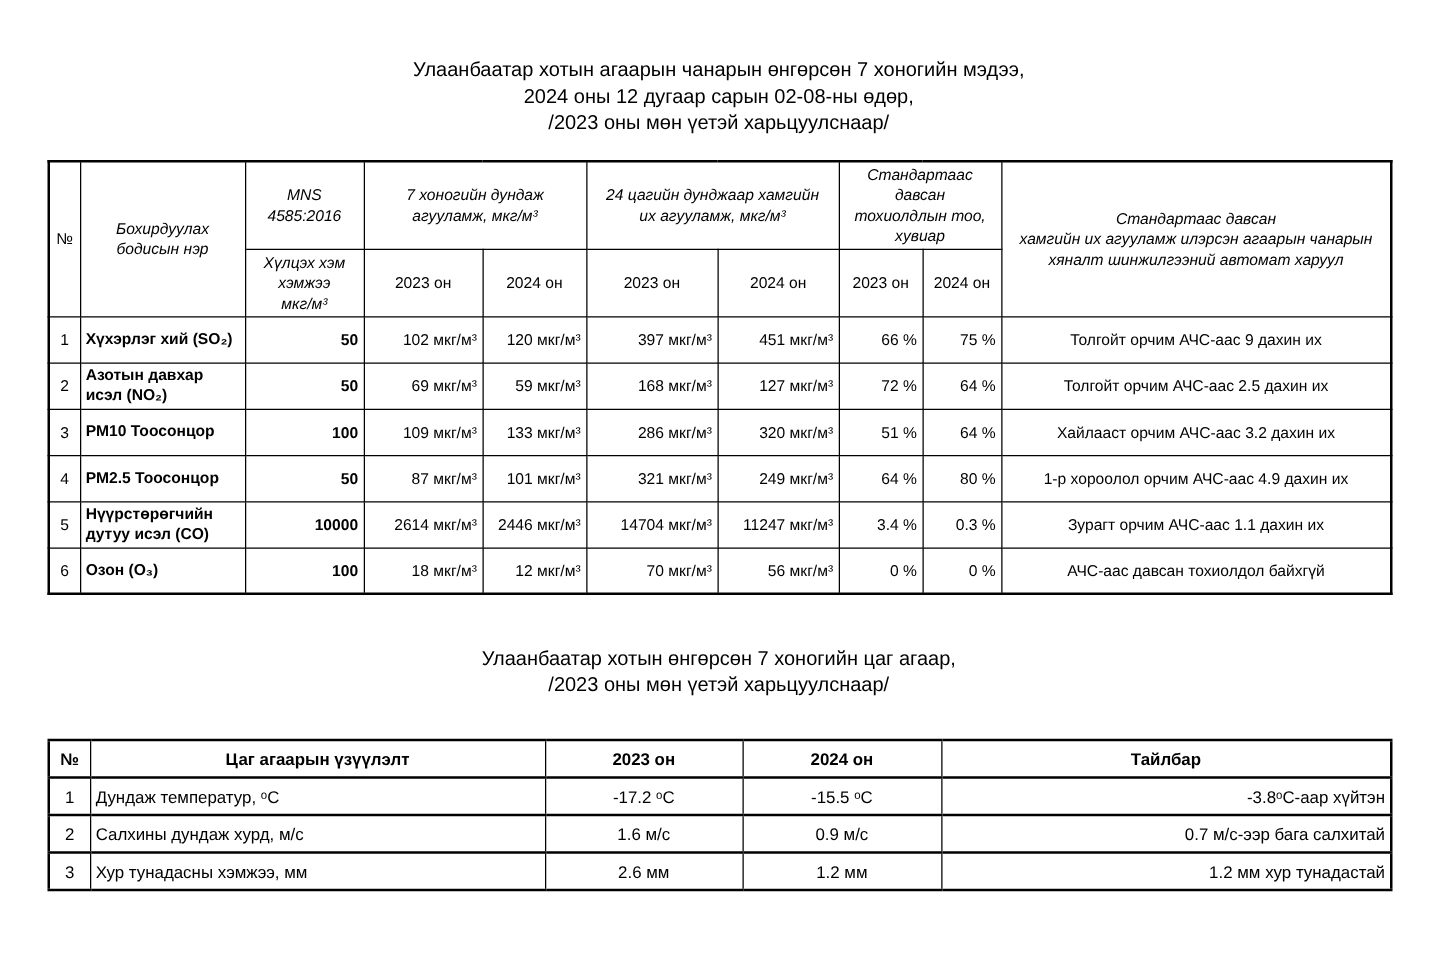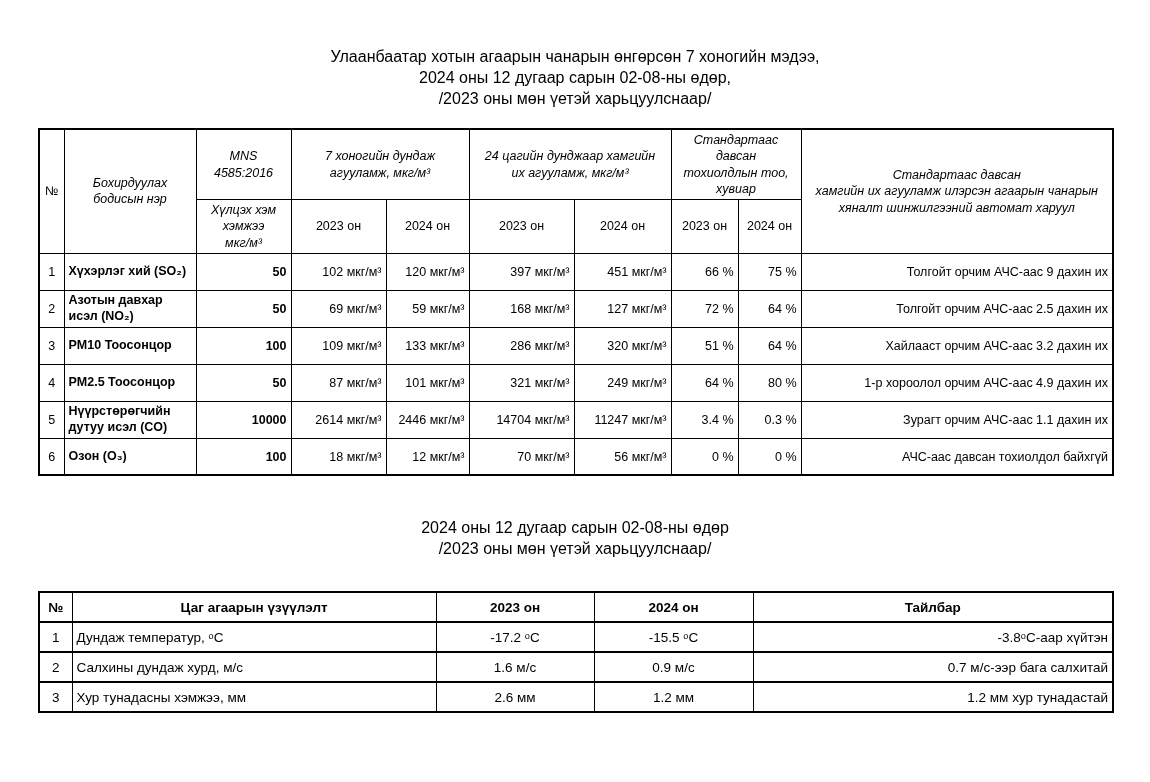--- a/index.html
+++ b/index.html
@@ -16,21 +16,21 @@
     padding:2px 4px;overflow:hidden;}
   #air-table th{font-weight:normal;text-align:center;line-height:1.3;}
   #air-table .hrow1{height:66px;}
   #air-table .hrow2{height:42px;}
   #air-table tbody tr{height:37px;}
   .pre{white-space:pre-line;font-style:italic;}
   .cell-no{text-align:center;padding:2px 2px;}
   .cell-name{font-weight:bold;text-align:left;padding-left:6px;line-height:1.25;}
   .cell-std{font-weight:bold;text-align:right;}
   .cell-num{text-align:right;padding-right:9px;}
-  .cell-station{text-align:right;padding-left:10px;}
+  .cell-station{text-align:center;padding-left:10px;}
   #weather-table{top:591px;width:1074px;font-size:13.5px;border:2px solid #000;}
   #weather-table th,#weather-table td{border:1px solid #000;border-top-width:2px;
     border-bottom-width:2px;vertical-align:middle;padding:2px 4px;}
   #weather-table thead tr{height:30px;}
   #weather-table tbody tr{height:30px;}
   #weather-table th{font-weight:bold;text-align:center;}
   .w-no{text-align:center;}
   .w-ind{text-align:left;padding-left:10px;}
   .w-val{text-align:center;}
   .w-note{text-align:right;padding-left:8px;}
@@ -160,21 +160,21 @@
         <td class="cell-num">70 мкг/м³</td>
         <td class="cell-num">56 мкг/м³</td>
         <td class="cell-num">0 %</td>
         <td class="cell-num">0 %</td>
         <td class="cell-station">АЧС-аас давсан тохиолдол байхгүй</td>
       </tr>
     </tbody>
   </table>
 
   <div class="doc-title" id="title2">
-    <div>2024 оны 12 дугаар сарын 02-08-ны өдөр</div>
+    <div>Улаанбаатар хотын өнгөрсөн 7 хоногийн цаг агаар,</div>
     <div>/2023 оны мөн үетэй харьцуулснаар/</div>
   </div>
 
   <table id="weather-table">
     <colgroup>
       <col style="width:33px">
         <col style="width:364px">
         <col style="width:158px">
       <col style="width:159px">
         <col style="width:360px">

